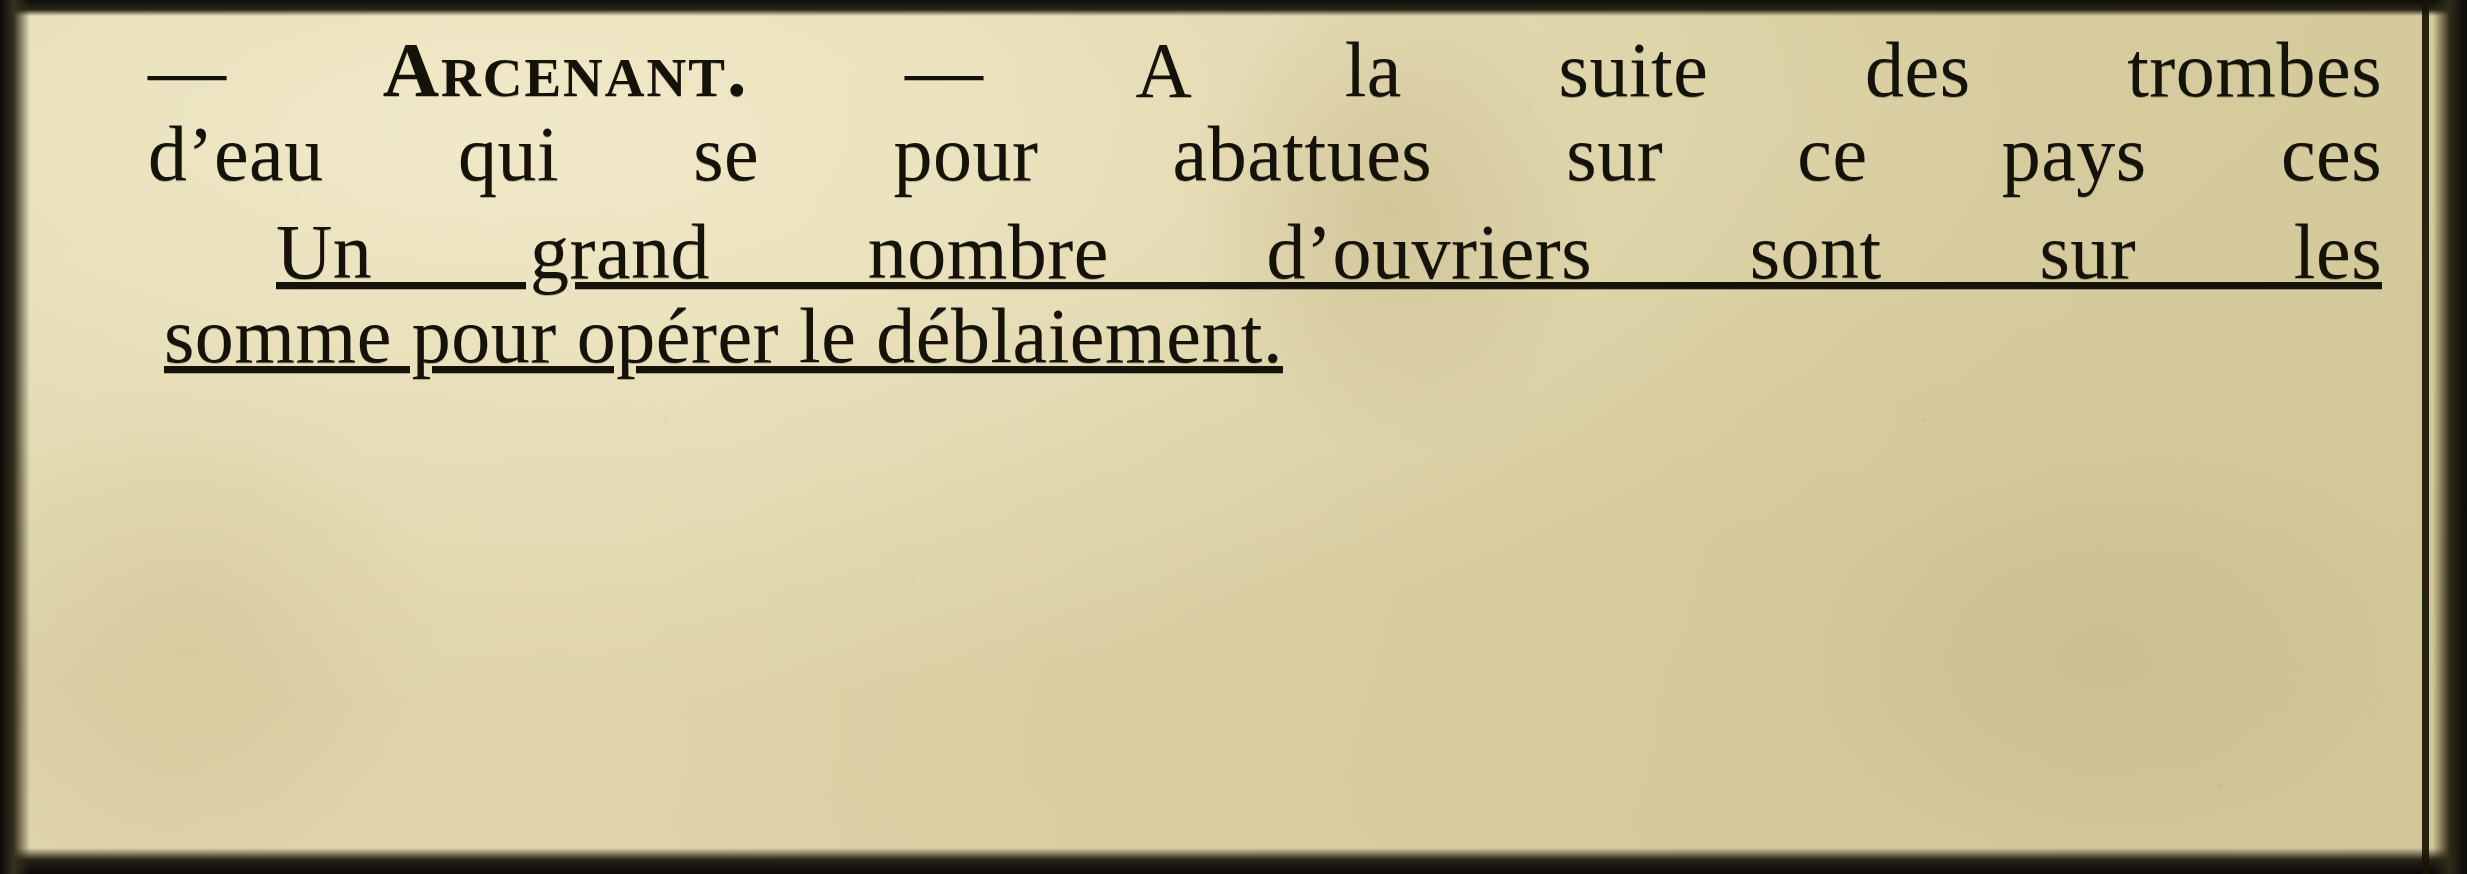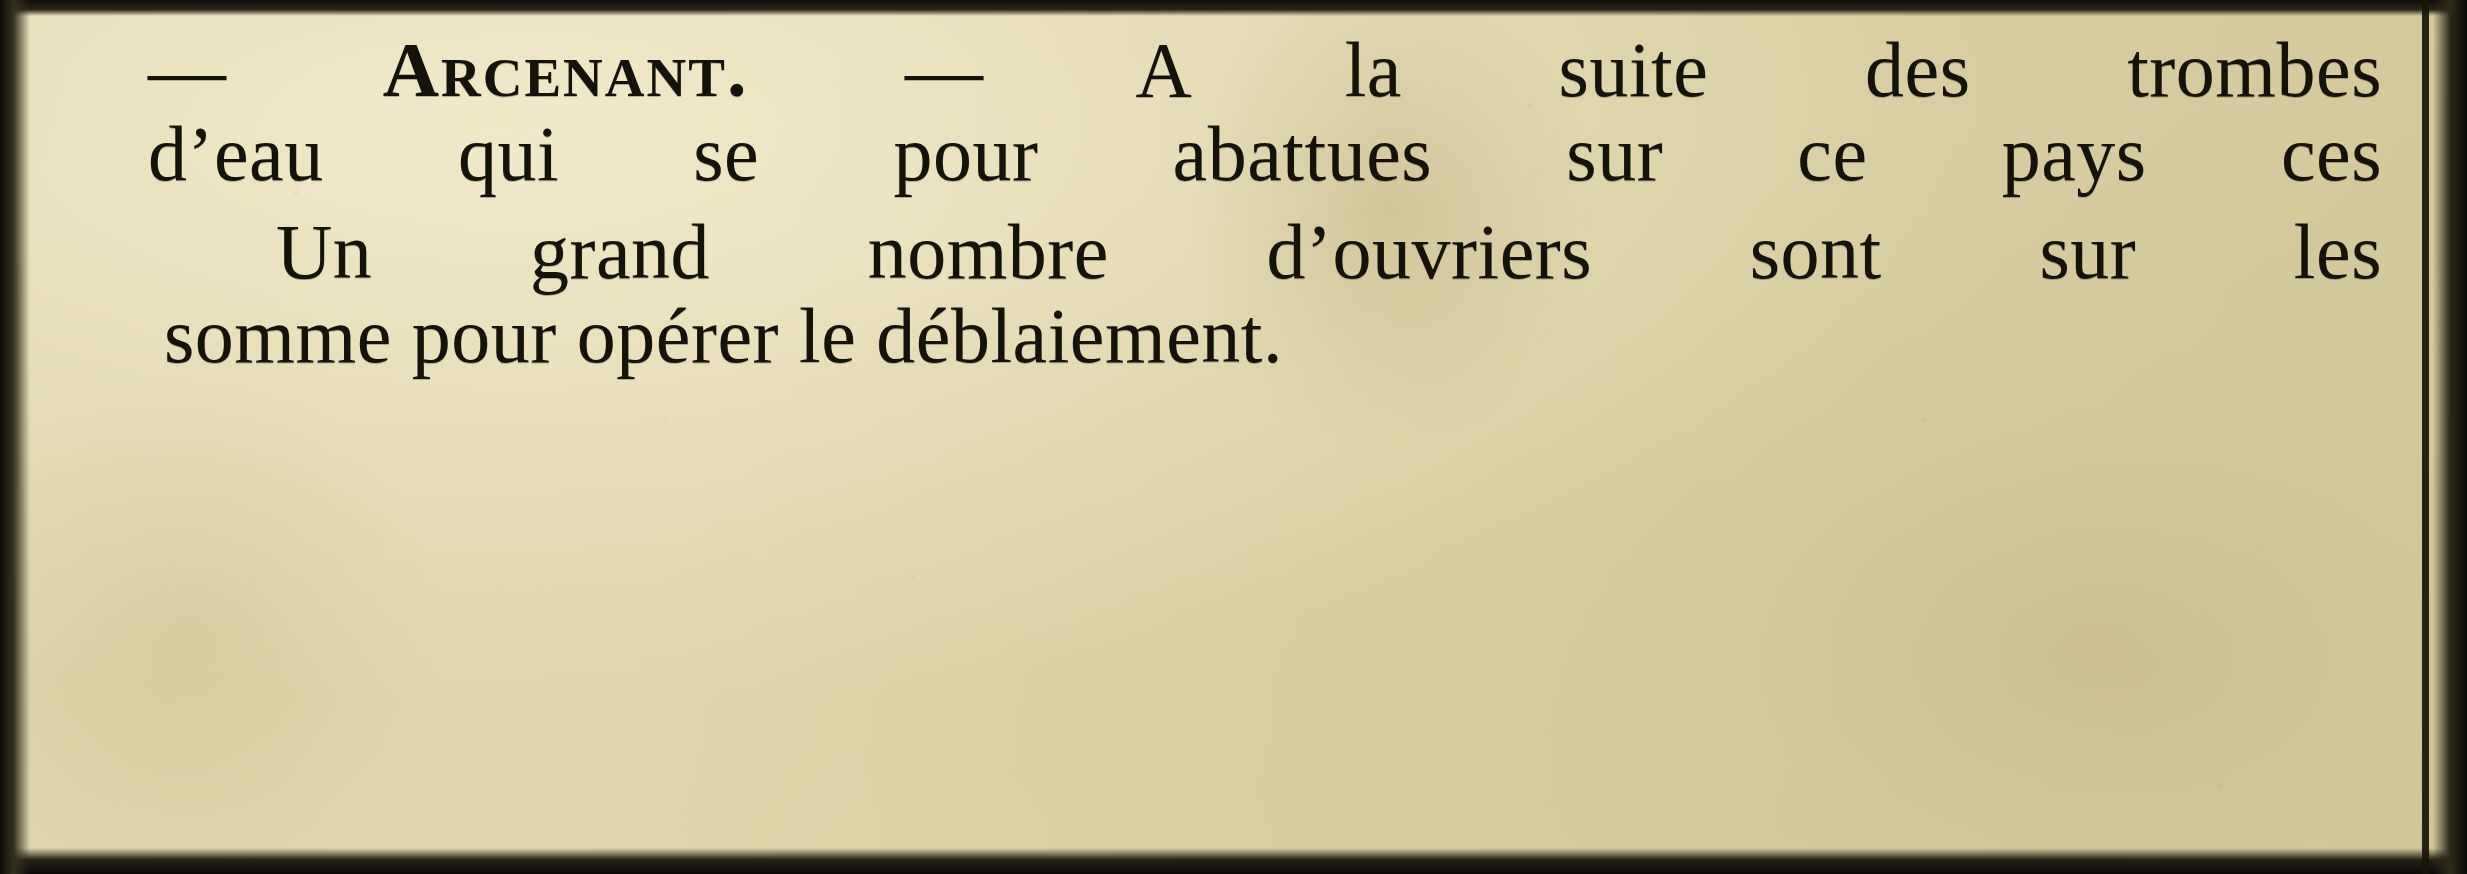--- a/index.html
+++ b/index.html
@@ -104,20 +104,21 @@
   }
   .para.first {
     text-indent: 96px;
   }
   .para.second {
     text-indent: 112px;
     margin-top: 14px;
   }
   .para.second {
     text-align: left;
+    text-decoration: underline;
   }
   .dash {
     letter-spacing: 0;
   }
   .place {
     font-variant: small-caps;
     font-weight: 700;
     letter-spacing: 2px;
   }
   .lineblock {

